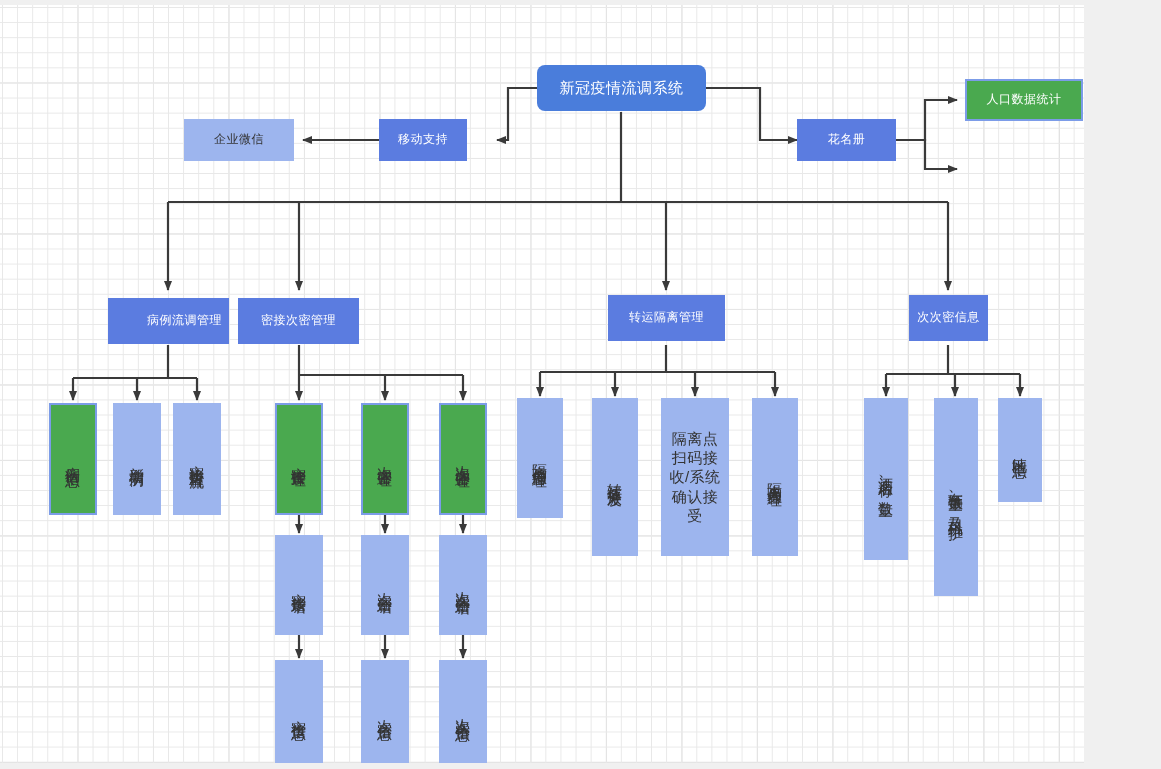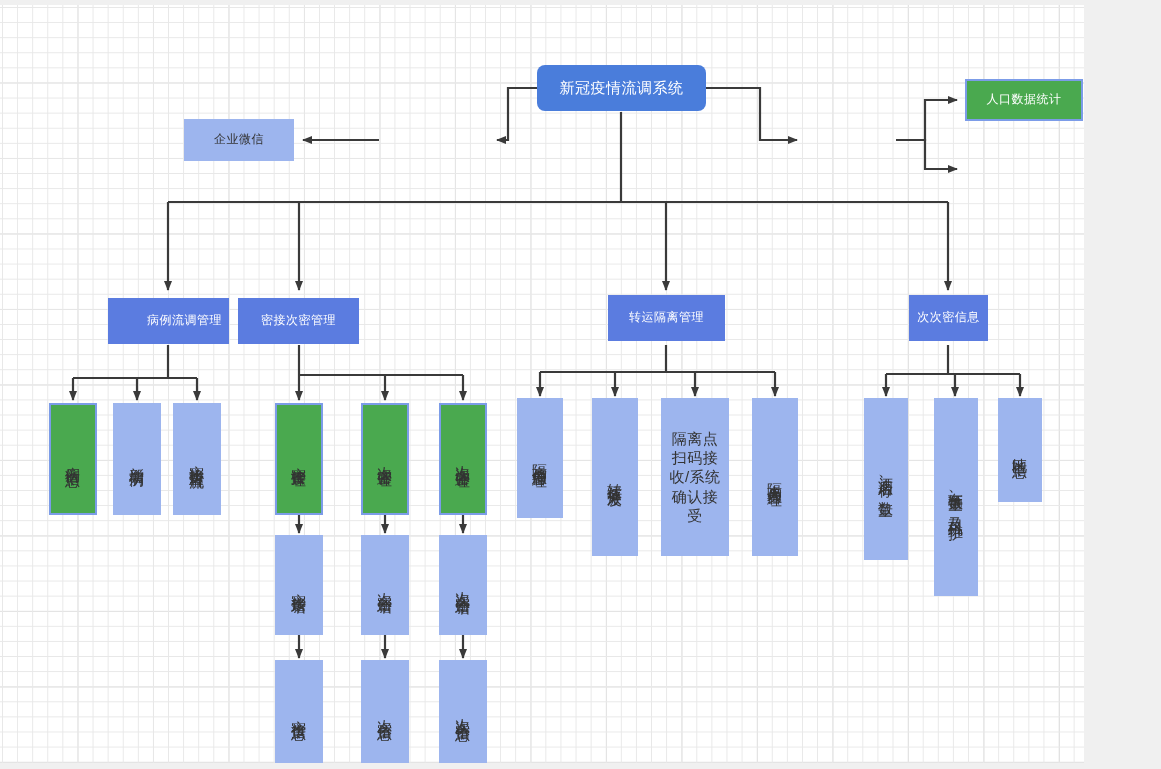--- a/index.html
+++ b/index.html
@@ -153,25 +153,31 @@
       <path d="M886,374 L886,396" marker-end="url(#ah)"></path>
       <path d="M955,374 L955,396" marker-end="url(#ah)"></path>
       <path d="M1020,374 L1020,396" marker-end="url(#ah)"></path>
     </g>
   </svg>
 
   <div class="node rootnode fs15" style="left:537px; top:65px; width:169px; height:46px;">
     <span>新冠疫情流调系统</span>
   </div>
 
+  <div class="node dark fs14" style="left:379px; top:119px; width:88px; height:42px;">
+    <span>移动支持</span>
+  </div>
 
   <div class="node light fs14" style="left:184px; top:119px; width:110px; height:42px;">
     <span>企业微信</span>
   </div>
 
+  <div class="node dark fs14" style="left:797px; top:119px; width:99px; height:42px;">
+    <span>花名册</span>
+  </div>
 
   <div class="node green fs14" style="left:965px; top:79px; width:118px; height:42px;">
     <span style="color:#ffffff">人口数据统计</span>
   </div>
 
 
   <div class="node dark fs14" style="left:108px; top:298px; width:121px; height:46px;padding-left:32px;">
     <span>病例流调管理</span>
   </div>
 

